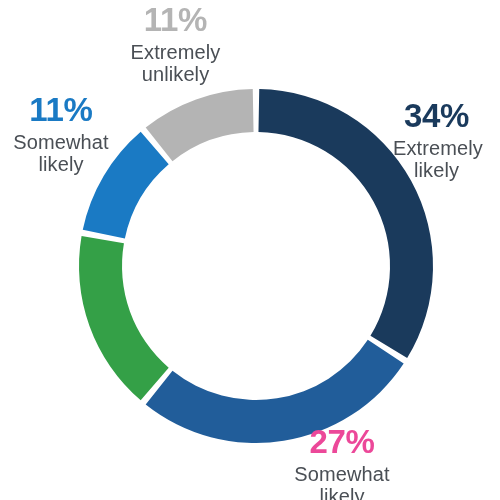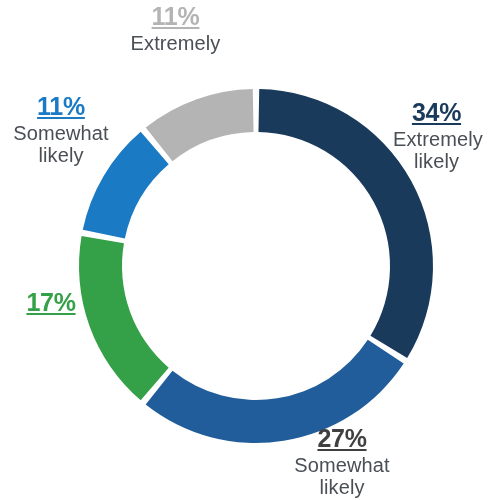--- a/index.html
+++ b/index.html
@@ -28,25 +28,24 @@
     display: block;
   }
   .callout {
     position: absolute;
     text-align: center;
     line-height: 1.12;
     white-space: nowrap;
   }
   .callout .pct {
     display: block;
-    font-size: 25px;
+    font-size: 33px;
     font-weight: bold;
     letter-spacing: -0.3px;
     margin-bottom: 2px;
-    text-decoration: underline;
   }
   .callout .lbl {
     display: block;
     font-size: 20px;
     font-weight: normal;
     color: #4a4f55;
     letter-spacing: 0.1px;
   }
   
   #callout-extremely-unlikely { left: 108px; top: 2px;   width: 135px; }
@@ -66,34 +65,34 @@
         <path d="M 403.68 363.56 A 177 177 0 0 1 145.69 404.43 L 172.49 370.80 A 134 134 0 0 0 367.81 339.86 Z" fill="#215d9a"></path>
         <path d="M 140.70 400.29 A 177 177 0 0 1 81.56 236.03 L 123.94 243.31 A 134 134 0 0 0 168.71 367.67 Z" fill="#34a047"></path>
         <path d="M 82.77 229.65 A 177 177 0 0 1 140.70 131.71 L 168.71 164.33 A 134 134 0 0 0 124.86 238.48 Z" fill="#1a7ac4"></path>
         <path d="M 145.69 127.57 A 177 177 0 0 1 252.76 89.03 L 253.54 132.02 A 134 134 0 0 0 172.49 161.20 Z" fill="#b4b4b4"></path>
       </g>
   </svg>
 
   <div class="callout" id="callout-extremely-unlikely">
     <span class="pct" style="color: rgb(180, 180, 180);">11%</span>
     <span class="lbl">Extremely</span>
+    <span class="lbl">unlikely</span>
   </div>
 
   <div class="callout" id="callout-somewhat-likely-11">
     <span class="pct" style="color: rgb(26, 122, 196);">11%</span>
     <span class="lbl">Somewhat</span>
     <span class="lbl">likely</span>
   </div>
 
   <div class="callout" id="callout-neither">
-    <span class="pct" style="color: rgb(52, 160, 71);">17%</span>
   </div>
 
   <div class="callout" id="callout-somewhat-likely-27">
-    <span class="pct" style="color: #404040;">27%</span>
+    <span class="pct" style="color: #ec4899;">27%</span>
     <span class="lbl">Somewhat</span>
     <span class="lbl">likely</span>
   </div>
 
   <div class="callout" id="callout-extremely-likely">
     <span class="pct" style="color: rgb(26, 58, 92);">34%</span>
     <span class="lbl">Extremely</span>
     <span class="lbl">likely</span>
   </div>
 

